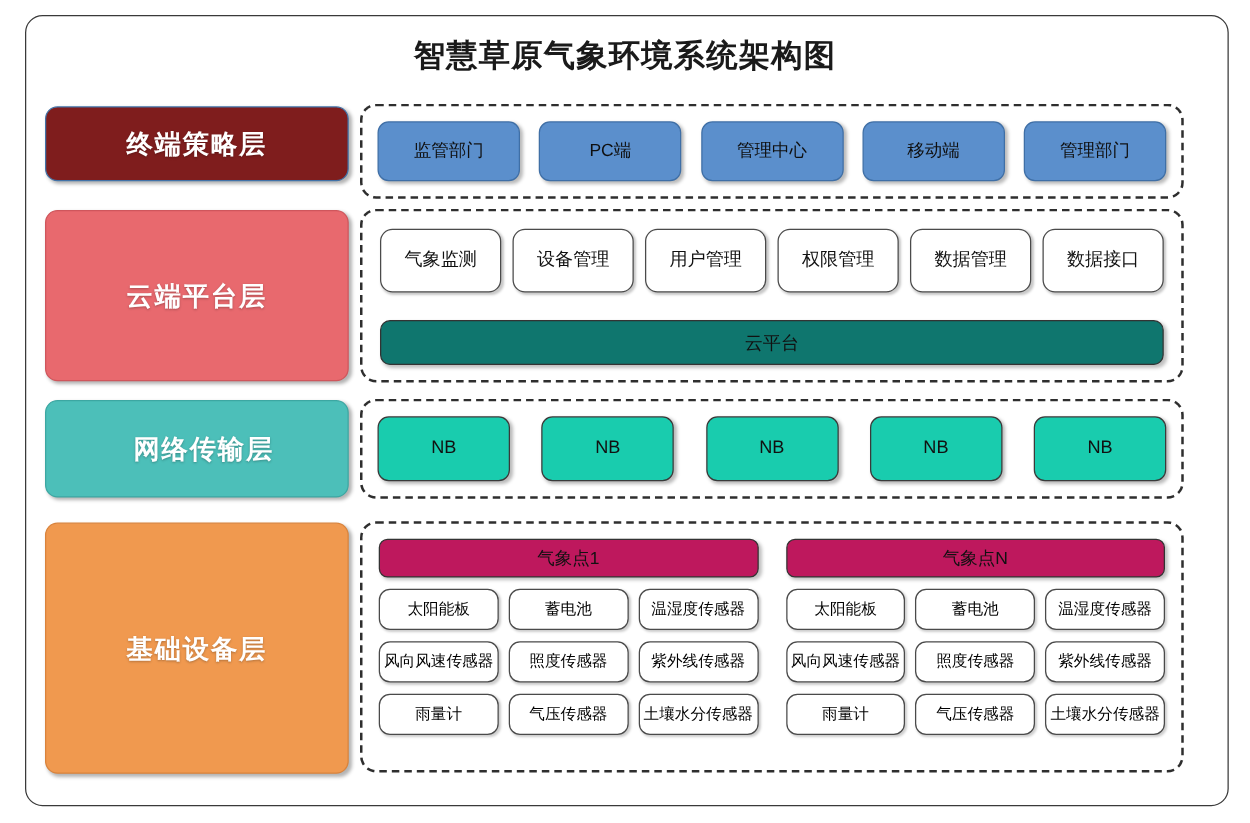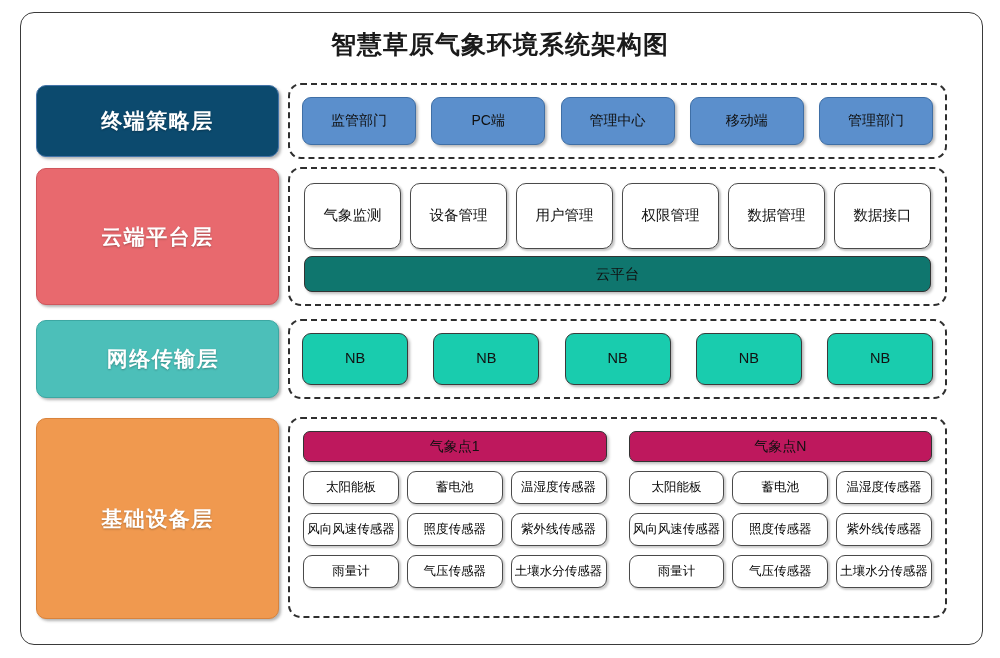--- a/index.html
+++ b/index.html
@@ -51,21 +51,21 @@
     display: flex;
     align-items: center;
     justify-content: center;
     color: #ffffff;
     font-weight: bold;
     font-size: 21px;
     letter-spacing: 1.5px;
     text-shadow: 0 1px 2px rgba(0,0,0,0.28);
     box-shadow: 2px 2px 3px rgba(0,0,0,0.30);
   }
-  .layer-terminal { top: 85px;  height: 72px;  background: #0c4a6e; border: 1px solid #4273a8; }
+  .layer-terminal { top: 85px;  height: 60px;  background: #7f1d1d; border: 1px solid #4273a8; }
   .layer-cloud    { top: 168px; height: 137px; background: #E8696E; border: 1px solid #cf565c; }
   .layer-network  { top: 320px; height: 78px;  background: #4CBFB9; border: 1px solid #3ca7a2; padding-left: 11px; }
   .layer-device   { top: 418px; height: 201px; background: #F0994F; border: 1px solid #d9833c; }
 
   
   .dash-group {
     position: absolute;
     left: 288px;
     width: 659px;
     border: 2.2px dashed #2e2e2e;
@@ -119,21 +119,21 @@
     flex-direction: column;
     justify-content: space-between;
   }
   .cloud-modules {
     display: flex;
     justify-content: space-between;
     align-items: center;
   }
   .chip-cloud {
     width: 97px;
-    height: 66px;
+    height: 51px;
     background: #ffffff;
     border: 1.4px solid #4a4a4a;
     border-radius: 10px;
     font-size: 14.5px;
     box-shadow: 1.5px 1.5px 2px rgba(0,0,0,0.22);
   }
   .cloud-platform-bar {
     height: 34px;
     background: #0f766e;
     border: 1.3px solid #333333;

